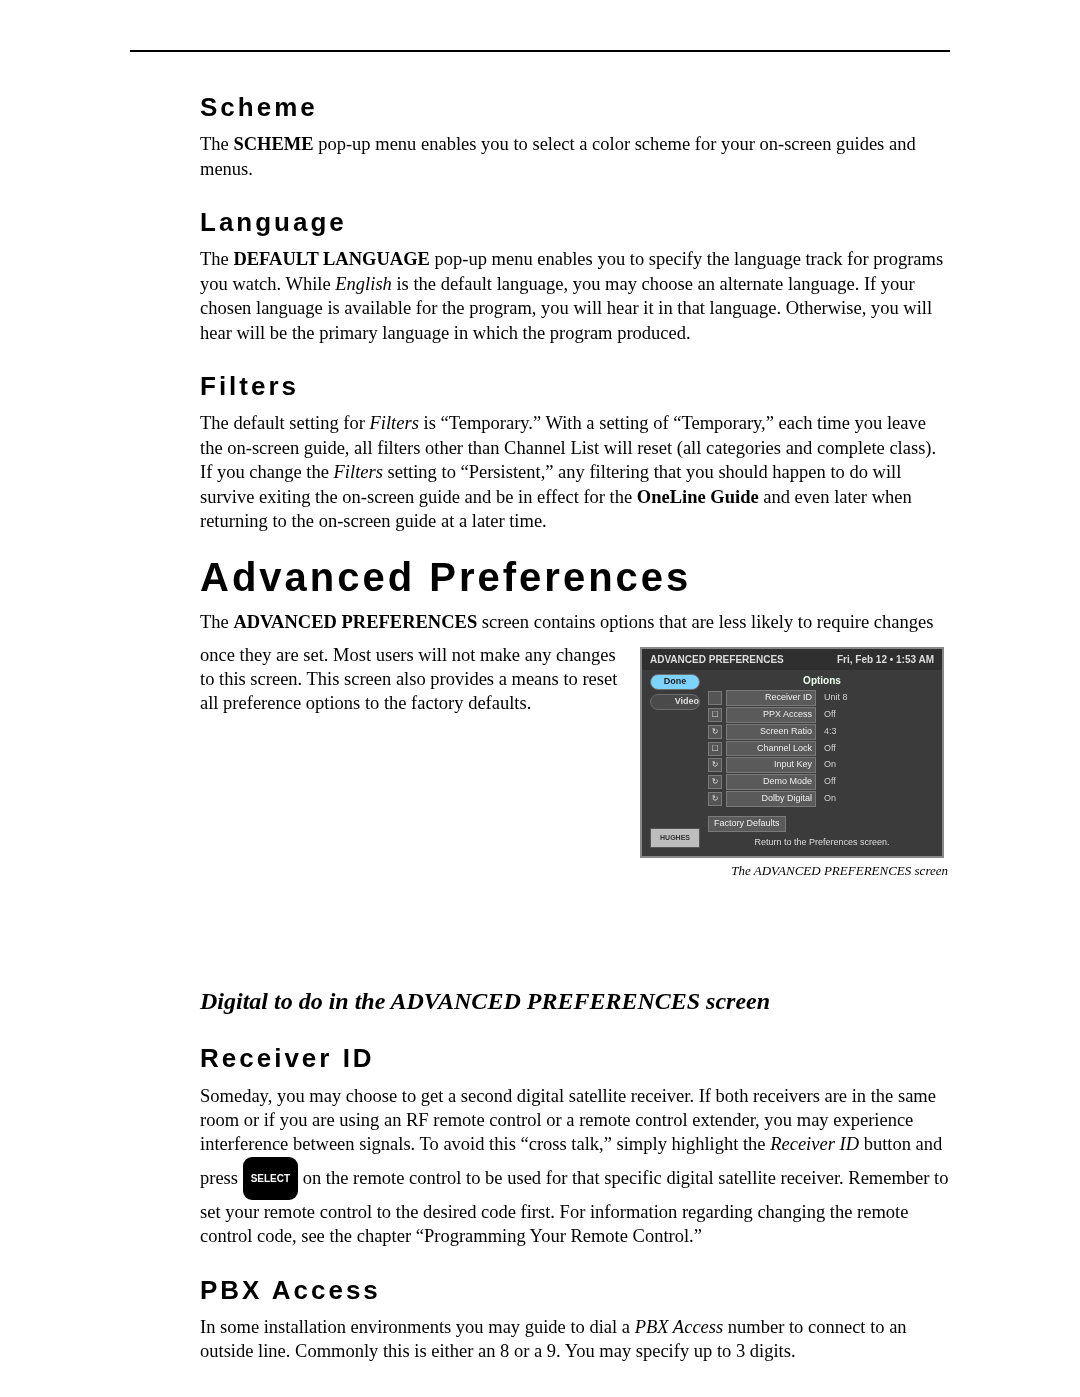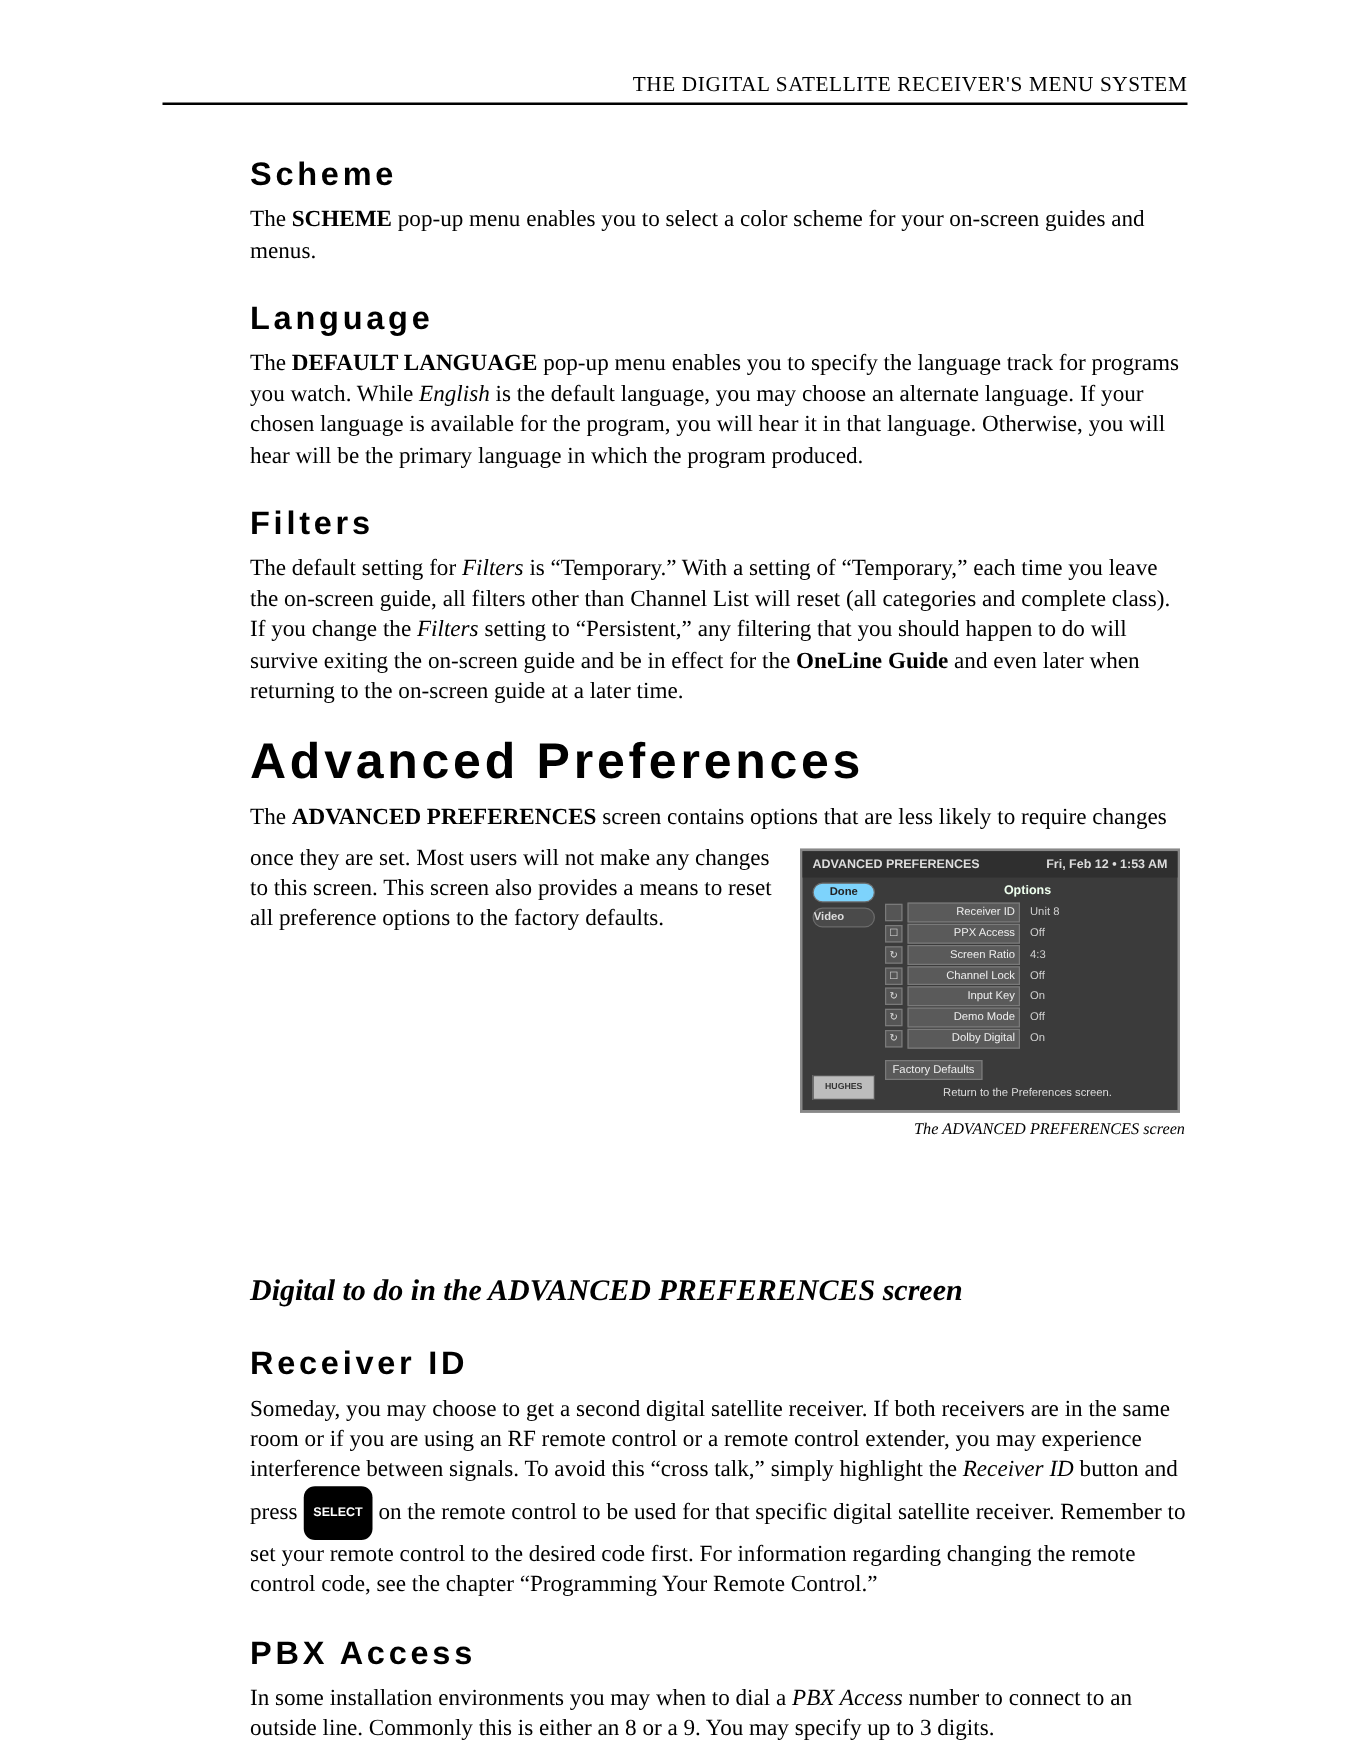--- a/index.html
+++ b/index.html
@@ -98,21 +98,21 @@
     border-radius: 8px;
     border: 1px solid #6b6b6b;
   }
   .darkpill {
     background: #4a4a4a;
     color: #ddd;
     font-size: 9px;
     font-weight: bold;
     padding: 1px 0;
     width: 48px;
-    text-align: left;
+    text-align: right;
     border-radius: 8px;
     border: 1px solid #6b6b6b;
   }
   .logo {
     margin-top: auto;
     width: 48px;
     height: 18px;
     background: #bdbdbd;
     color: #333;
     font-size: 7px;
@@ -203,21 +203,20 @@
     bottom: 28px;
     left: 130px;
     right: 130px;
   }
 </style>
 </head>
 <body>
 
 <div class="page">
 
-  <div class="running-head">THE DIGITAL SATELLITE RECEIVER'S MENU SYSTEM</div>
   <hr class="rule">
 
   <div class="content">
 
     <h2 class="subhead">Scheme</h2>
     <p>
       <span>The </span><b>SCHEME</b><span> pop-up menu enables you to select a color scheme for your on-screen guides and menus.</span>
     </p>
 
     <h2 class="subhead">Language</h2>
@@ -300,21 +299,21 @@
 
     <h3 class="italichead">Digital to do in the ADVANCED PREFERENCES screen</h3>
 
     <h2 class="subhead">Receiver ID</h2>
     <p>
       <span>Someday, you may choose to get a second digital satellite receiver. If both receivers are in the same room or if you are using an RF remote control or a remote control extender, you may experience interference between signals. To avoid this “cross talk,” simply highlight the </span><i>Receiver ID</i><span> button and press </span><span class="select-btn">SELECT</span><span> on the remote control to be used for that specific digital satellite receiver. Remember to set your remote control to the desired code first. For information regarding changing the remote control code, see the chapter “Programming Your Remote Control.”</span>
     </p>
 
     <h2 class="subhead">PBX Access</h2>
     <p>
-      <span>In some installation environments you may when to dial a </span><i>PBX Access</i><span> number to connect to an outside line.  Commonly this is either an 8 or a 9.  You may specify up to 3 digits.</span>
+      <span>In some installation environments you may guide to dial a </span><i>PBX Access</i><span> number to connect to an outside line.  Commonly this is either an 8 or a 9.  You may specify up to 3 digits.</span>
     </p>
 
   </div>
 
   <div class="footer">
     
     
   </div>
 </div>
 

